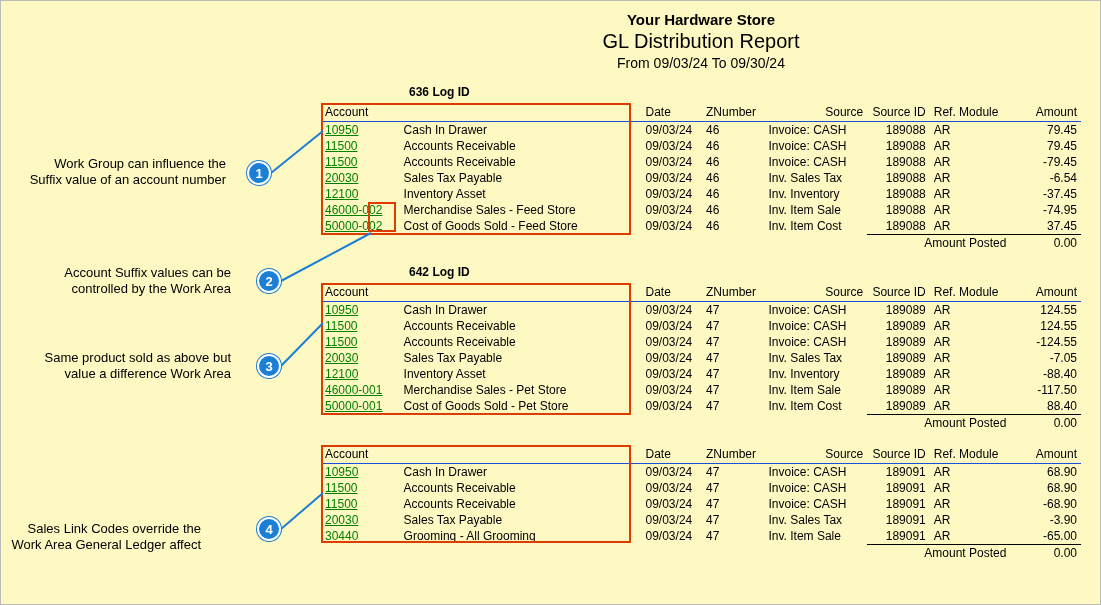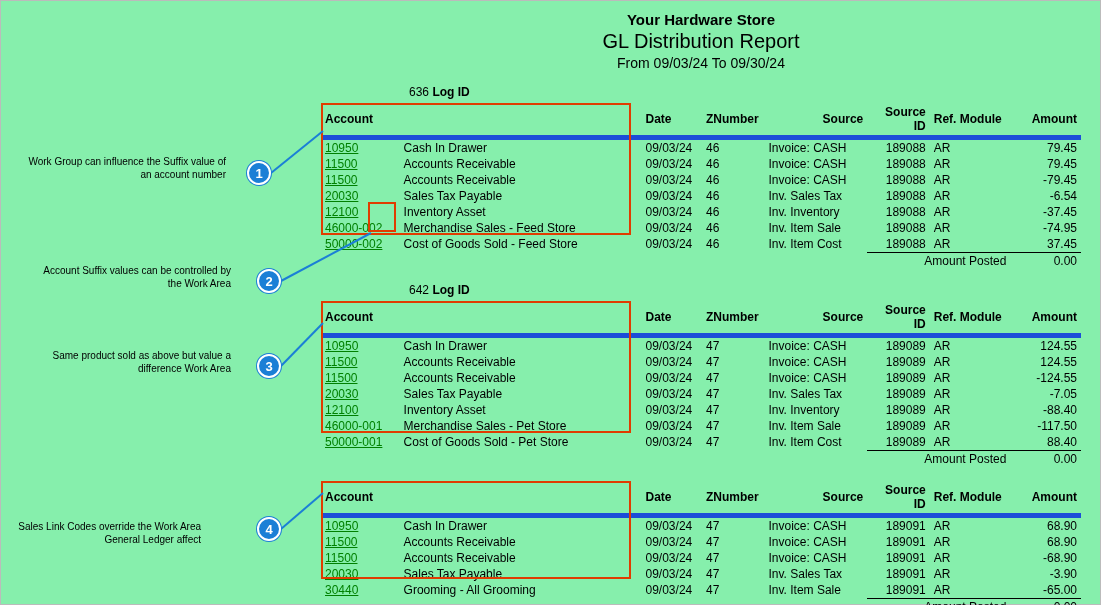--- a/index.html
+++ b/index.html
@@ -11,80 +11,80 @@
     background: #fff;
     width: 1101px;
     height: 605px;
     position: relative;
     overflow: hidden;
   }
   .page {
     position: absolute;
     left: 0; top: 0; right: 0; bottom: 0;
     border: 1px solid #bbb;
-    background: #86efac;
+    background: #fef9c3;
   }
   .shadow {
     position: absolute;
     left: 4px; top: 4px;
     width: 1095px; height: 599px;
     background: #666;
     z-index: -1;
   }
   .report {
     position: absolute;
     left: 320px;
     top: 10px;
     width: 760px;
   }
   .report-title { text-align: center; font-weight: bold; font-size: 15px; }
   .report-subtitle { text-align: center; font-size: 20px; margin-top: 2px; }
   .report-range { text-align: center; font-size: 14px; margin-top: 2px; }
 
   .section { margin-top: 14px; }
   .logid-line { font-size: 12px; margin-bottom: 4px; margin-left: 88px; }
-  .logid-line .num { font-weight: normal; margin-top: 20px; }
+  .logid-line .num { font-weight: bold; margin-top: 20px; }
   .logid-line .lbl { font-weight: bold; }
 
   .table-wrap { position: relative; }
   .red-box {
     position: absolute;
     border: 2px solid #e03c00;
     pointer-events: none;
   }
 
   table.gl {
     border-collapse: collapse;
     width: 100%;
     table-layout: fixed;
   }
   table.gl th {
     text-align: left;
-    font-weight: bold;
-    border-bottom: 5px solid #1d4ed8;
+    font-weight: normal;
+    border-bottom: 1px solid #1d4ed8;
     padding: 2px 4px;
     font-size: 12px;
   }
   table.gl td {
     padding: 1px 4px;
     font-size: 12px;
     white-space: nowrap;
   }
   table.gl th.right, table.gl td.right { text-align: right; }
   table.gl th.center, table.gl td.center { text-align: right; }
 
   .acct-link { color: #008000; text-decoration: underline; cursor: pointer; }
 
   .posted-row td { border-top: 1px solid #000; padding-top: 3px; margin-top: 18px; }
   .posted-label { text-align: right; padding-right: 20px; }
 
   .callout {
     position: absolute;
     text-align: right;
-    font-size: 10px;
+    font-size: 13px;
     width: 200px;
     line-height: 1.25;
   }
   .badge {
     position: absolute;
     width: 24px; height: 24px;
     border-radius: 12px;
     background: #1b7fd6;
     color: #fff;
     font-weight: bold;

